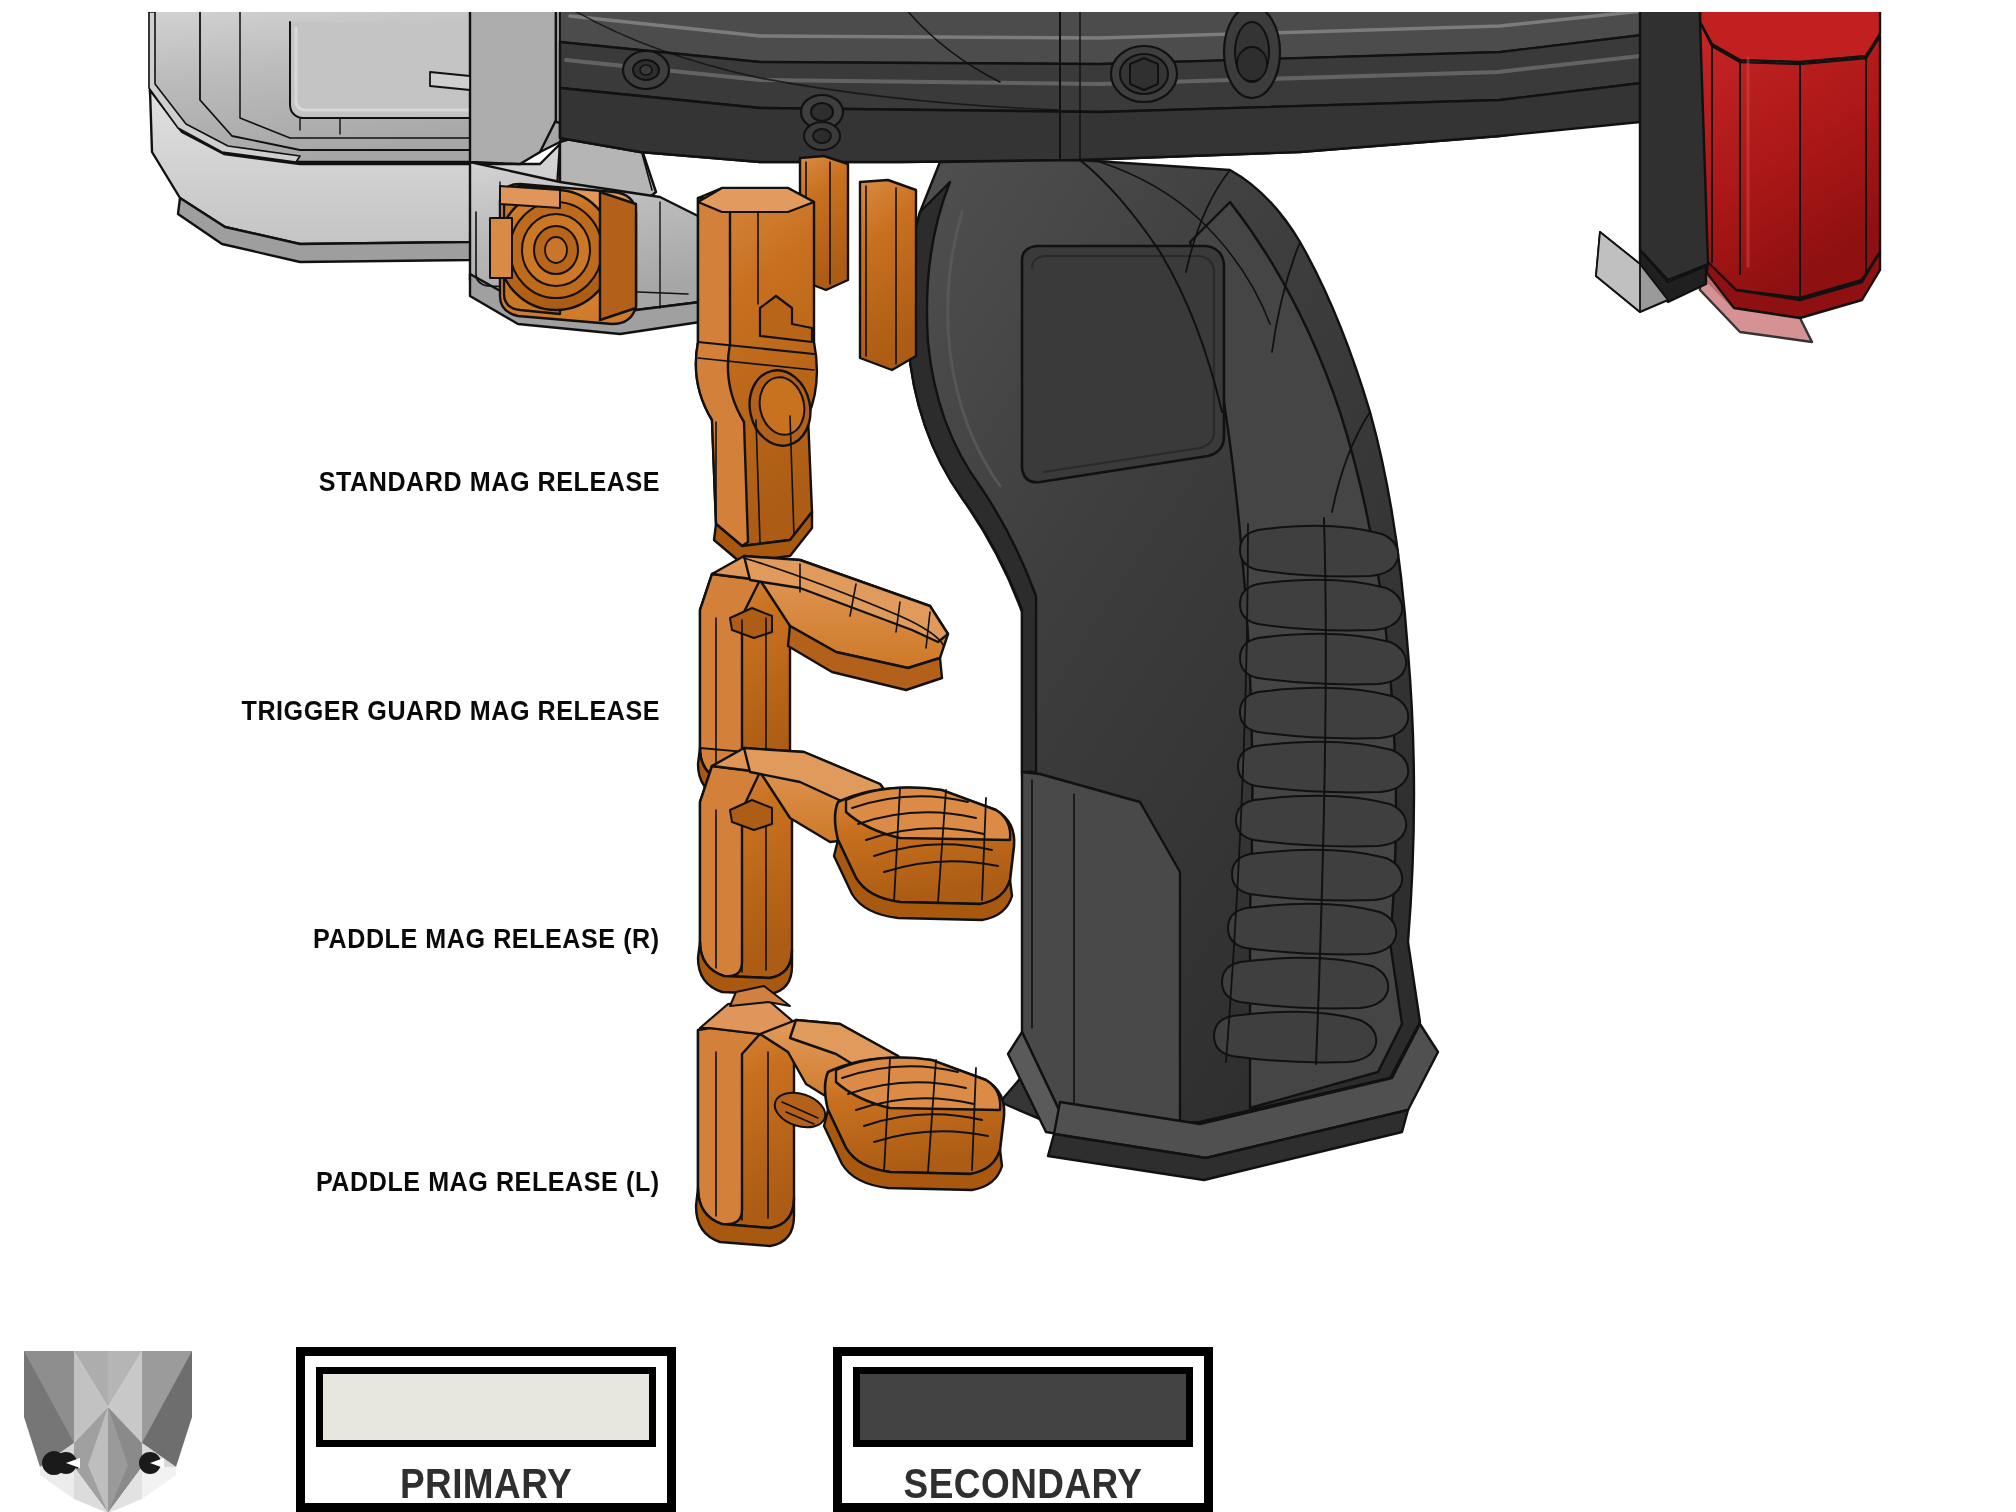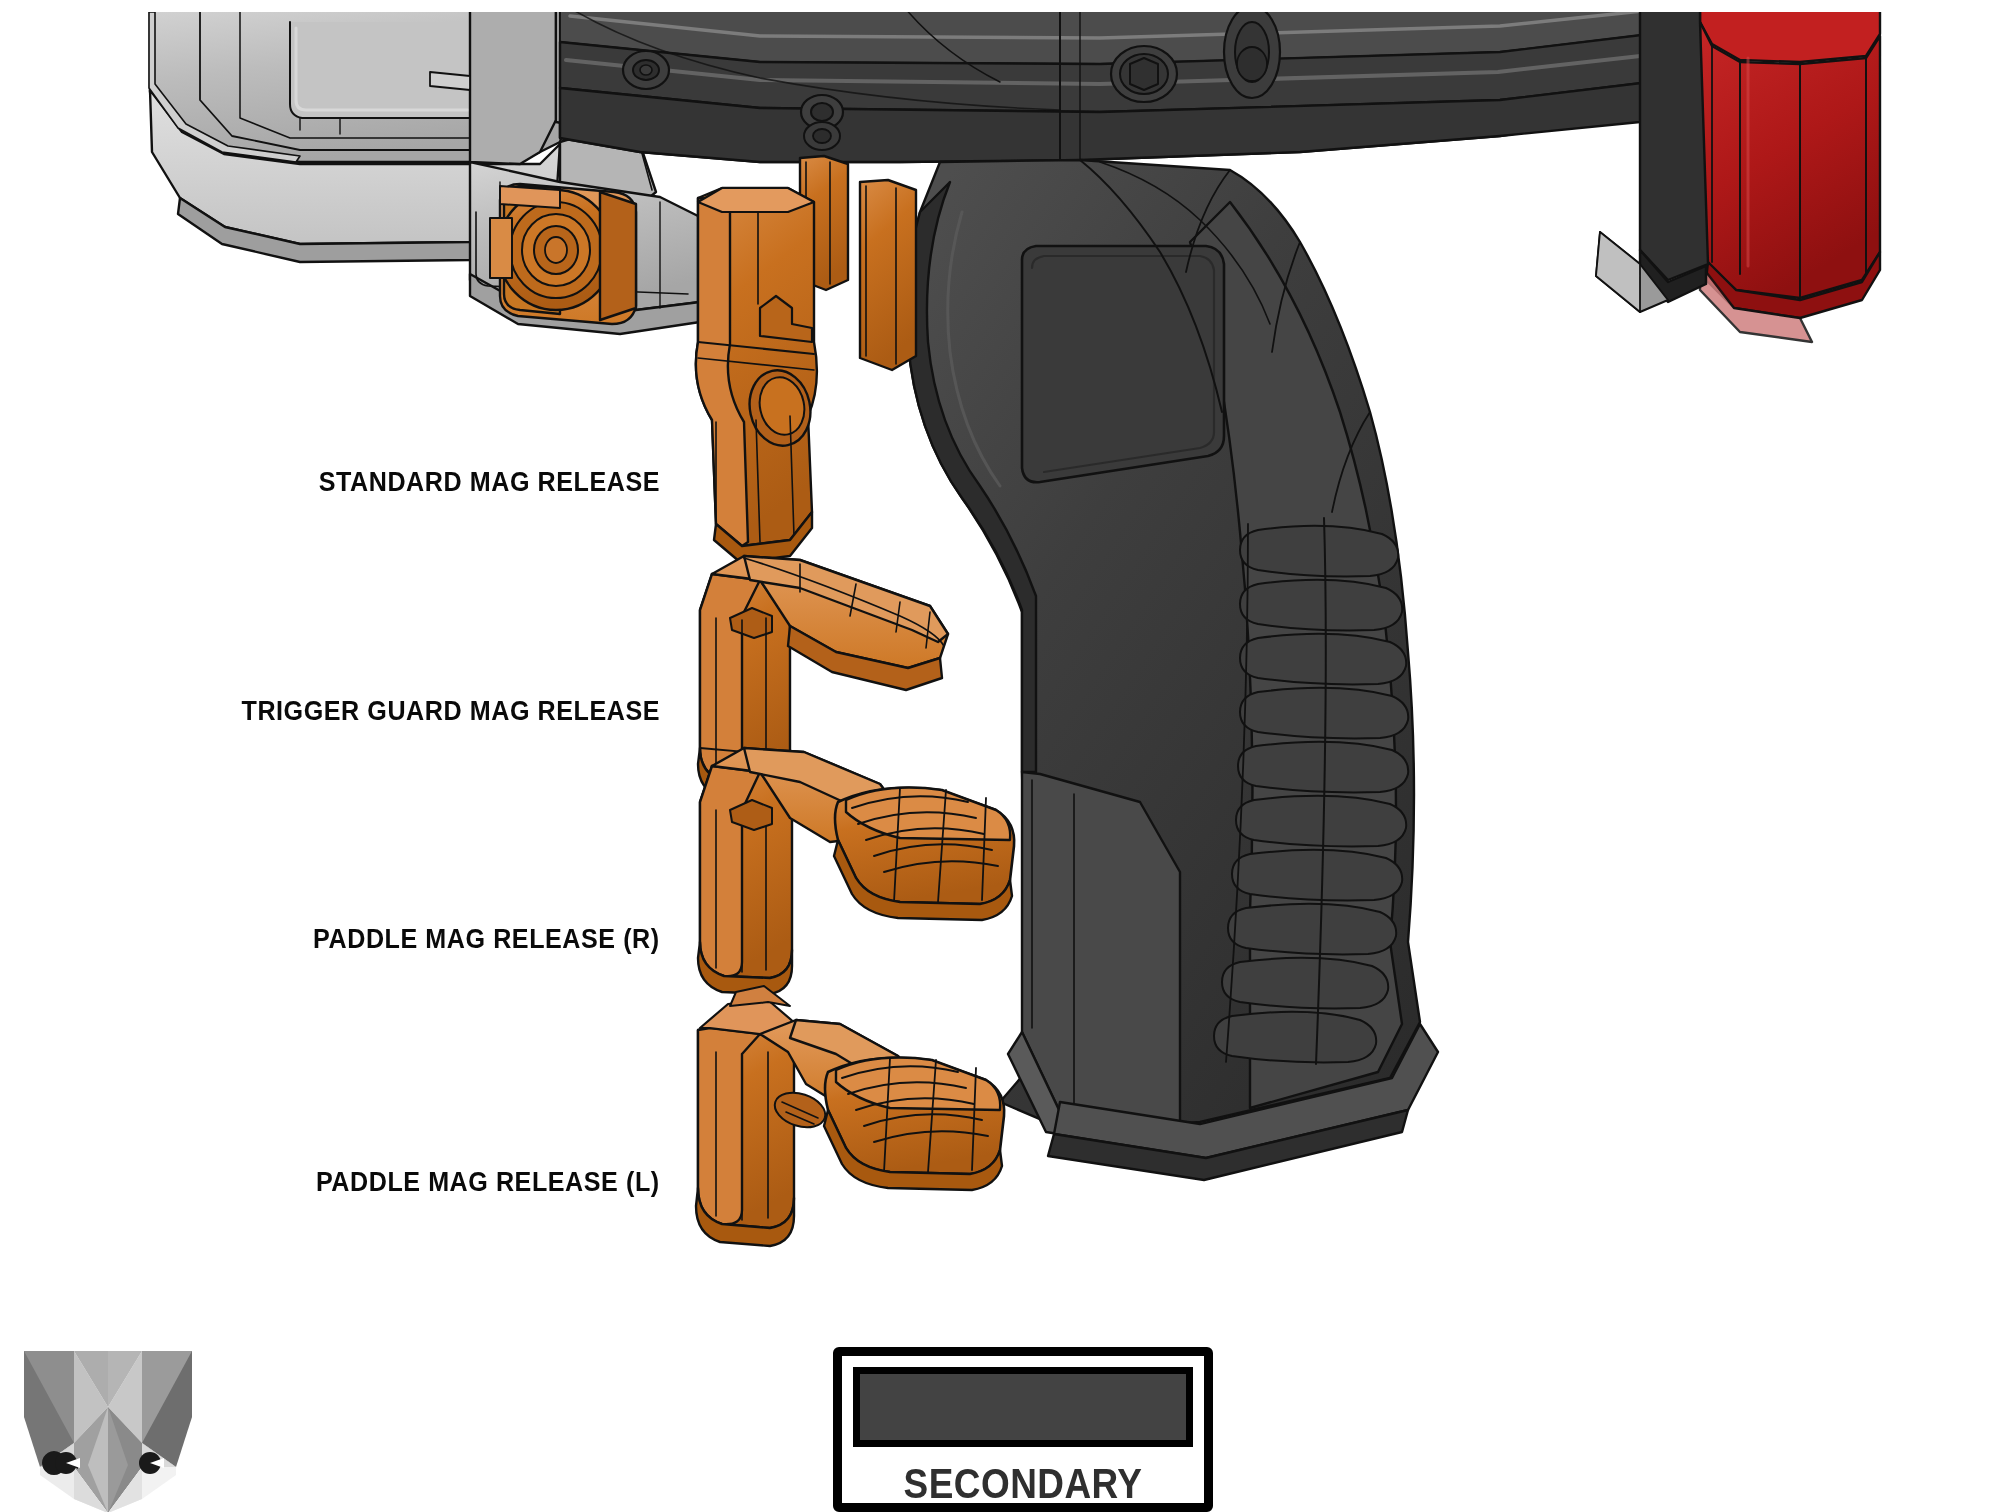--- a/index.html
+++ b/index.html
@@ -54,21 +54,21 @@
     width:180px; height:170px;
   }
   .swatch-card {
     position:absolute;
     top:10px;
     width:380px; height:165px;
     background:#ffffff;
     border:9px solid #000000;
   }
   #swatch-card-0 { left:296px; }
-  #swatch-card-1 { left:833px;border-radius:6px; }
+  #swatch-card-1 { left:833px; }
   #swatch-card-2 { left:1370px; }
   .swatch-chip {
     position:absolute;
     left:11px; top:11px;
     width:340px; height:80px;
     border:7px solid #000000;
   }
   .swatch-name {
     position:absolute;
     left:0; right:0; bottom:-2px;
@@ -461,20 +461,24 @@
       <polygon points="90,60 90,166 70,118" fill="#BEBEBE"></polygon>
       <polygon points="90,60 90,166 110,118" fill="#9A9A9A"></polygon>
 
       <path d="M48,116 a12,12 0 1,0 0,0.1 Z M48,116 L60,112 L60,122 Z" fill="#1A1A1A" fill-rule="evenodd"></path>
       <circle cx="48" cy="116" r="11" fill="#1A1A1A"></circle>
       <polygon points="48,116 62,111 62,121" fill="#FFFFFF"></polygon>
       <circle cx="132" cy="116" r="11" fill="#1A1A1A"></circle>
       <polygon points="132,116 146,111 146,121" fill="#FFFFFF"></polygon>
     </svg>
 
+    <div class="swatch-card" id="swatch-card-0">
+      <div class="swatch-chip" id="swatch-chip-0" style="background: rgb(232, 231, 223);"></div>
+      <div class="swatch-name">PRIMARY</div>
+    </div>
 
     <div class="swatch-card" id="swatch-card-1">
       <div class="swatch-chip" id="swatch-chip-1" style="background: rgb(67, 67, 67);"></div>
       <div class="swatch-name">SECONDARY</div>
     </div>
 
 
   </div>
 
 </div>

